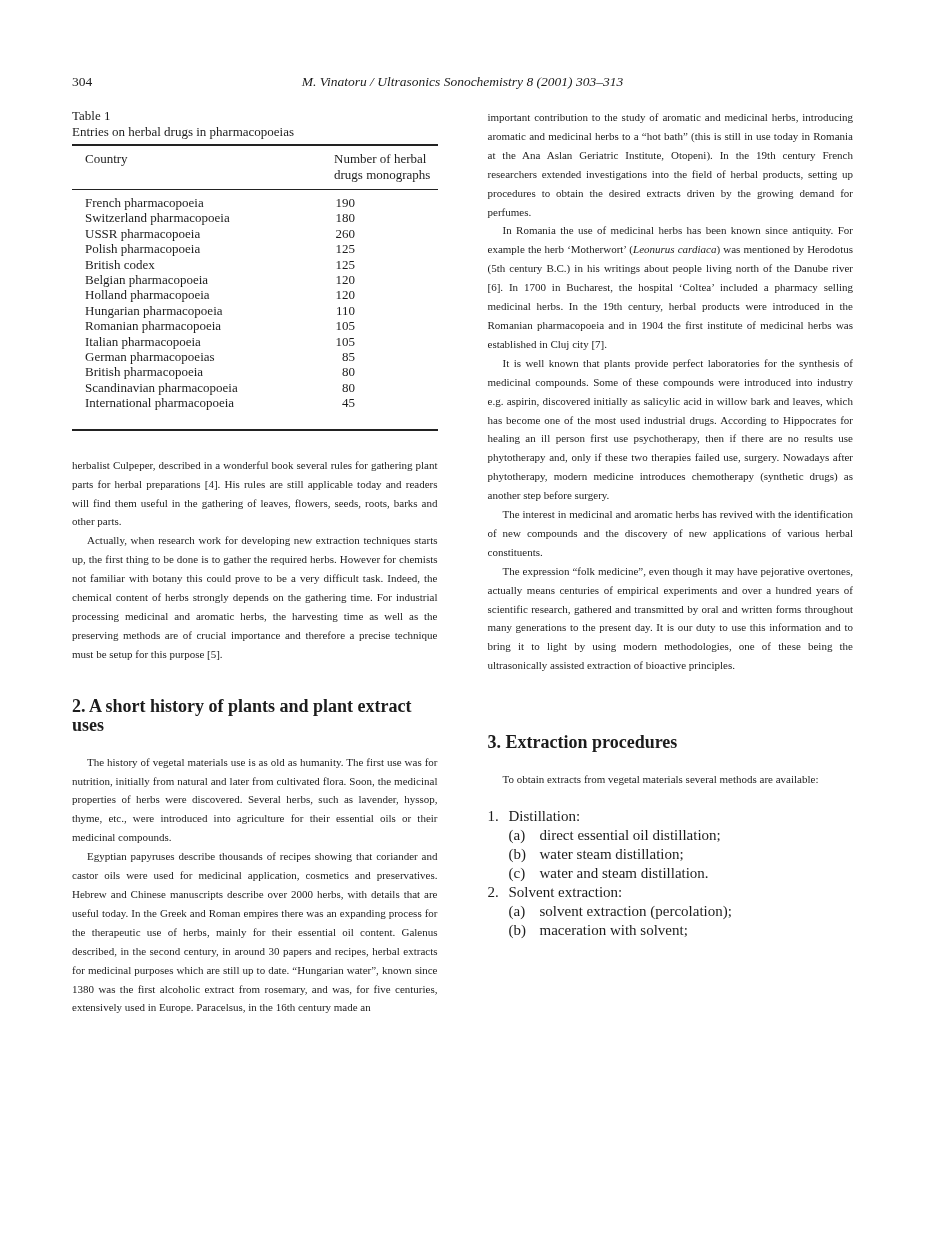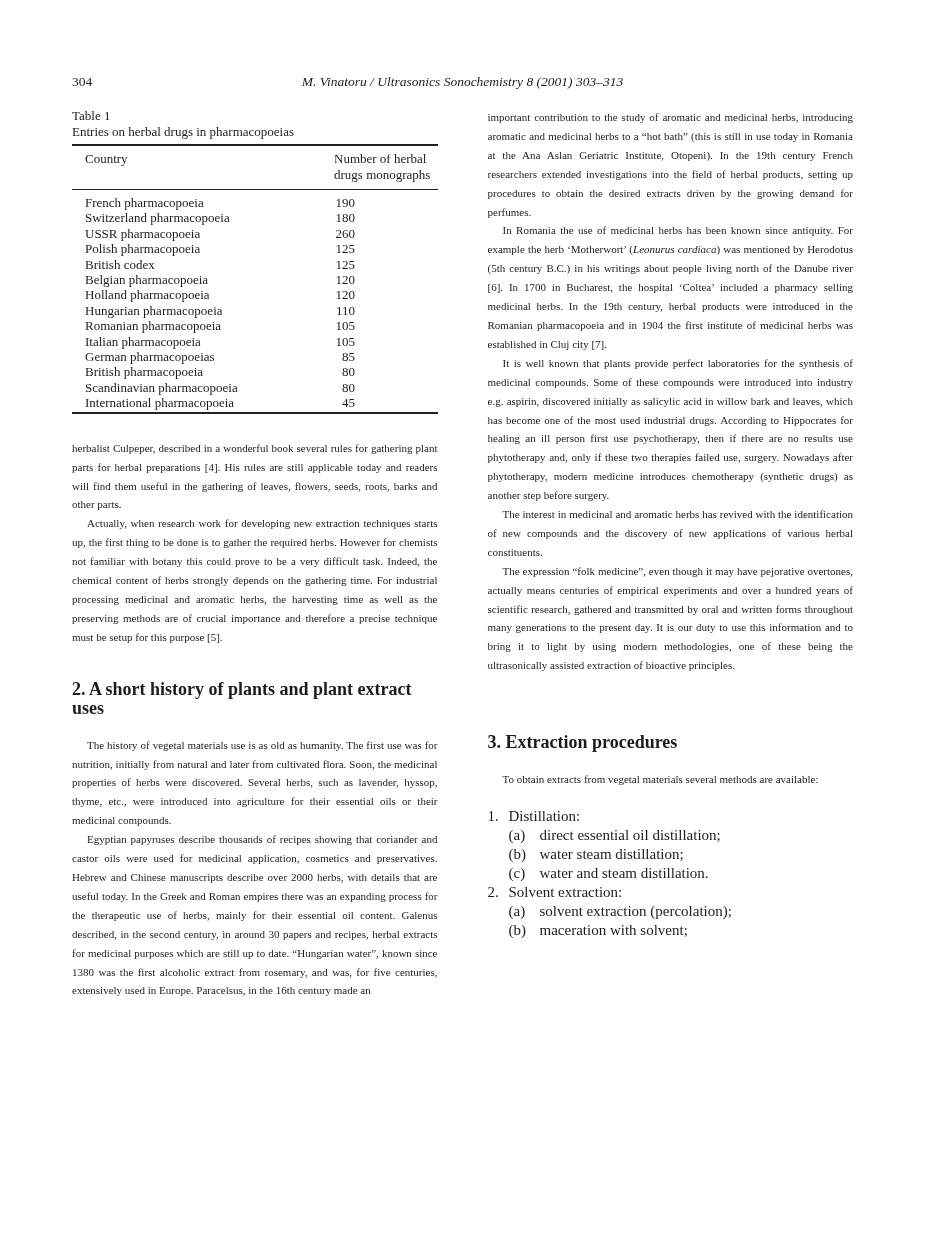--- a/index.html
+++ b/index.html
@@ -46,21 +46,21 @@
     font-weight: normal;
     text-align: left;
     vertical-align: top;
     border-bottom: 1.5px solid #222;
     padding: 5px 0 6px 0;
     line-height: 16px;
   }
   .pharma-table th.c1, .pharma-table td.c1 { padding-left: 13px; width: 249px; }
   .pharma-table td { padding: 0; line-height: 15.4px; }
   .pharma-table tbody tr:first-child td { padding-top: 5px; }
-  .pharma-table tbody tr:last-child td { padding-bottom: 1px; }
+  .pharma-table tbody tr:last-child td { padding-bottom: 18px; }
   .num-box { display: inline-block; width: 21px; text-align: right; }
 
   
   p {
     margin: 0;
     font-size: 11px;
     line-height: 18.9px;
     text-align: justify;
   }
   .indent { text-indent: 15px; }

